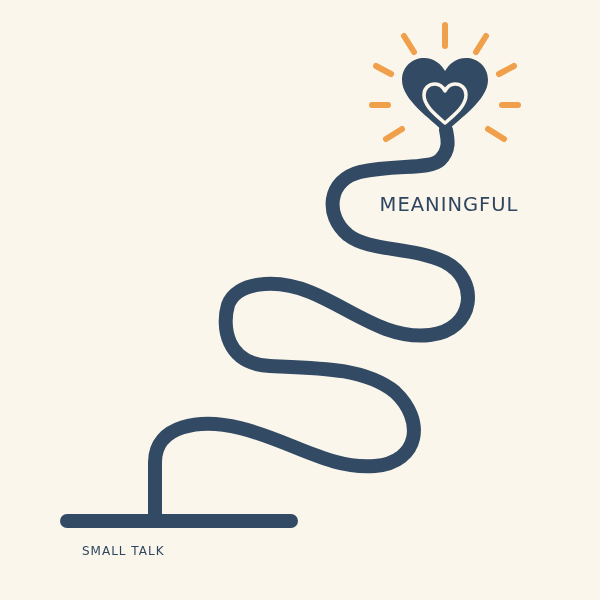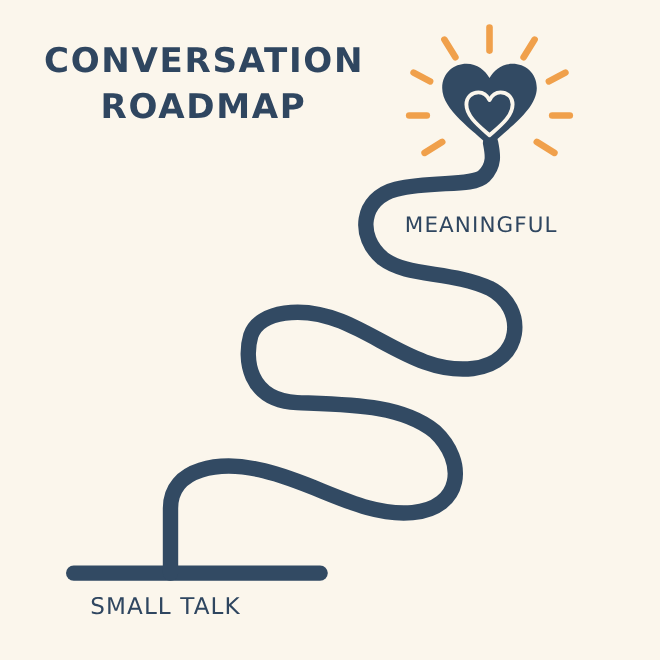--- a/index.html
+++ b/index.html
@@ -21,25 +21,26 @@
       letter-spacing: 1.5px;
     }
     .label {
       position: absolute;
       color: #2F4660;
       font-family: "DejaVu Sans", sans-serif;
       letter-spacing: 1px;
     }
     .label-end {
       left: 368px; top: 192px; width: 162px;
+      text-align: center;
       font-size: 19.5px; line-height: 26px;
     }
     .label-start {
       left: 82px; top: 538px;
-      font-size: 21px; line-height: 26px;
+      font-size: 12px; line-height: 26px;
     }
   </style>
 </head>
 <body>
 
 <div class="canvas">
   <svg width="600" height="600" viewBox="0 0 600 600" xmlns="http://www.w3.org/2000/svg">
 
     <line x1="67" y1="521" x2="291" y2="521" stroke="#324A63" stroke-width="14" stroke-linecap="round"></line>
 
@@ -80,23 +81,19 @@
 
     <path d="M 445 123
              C 436 115, 424 106, 424 95
              C 424 88, 429 84, 435 84
              C 440 84, 443 87, 445 91
              C 447 87, 450 84, 455 84
              C 461 84, 466 88, 466 95
              C 466 106, 454 115, 445 123 Z" fill="none" stroke="#FBF6EC" stroke-width="3.5" stroke-linejoin="round"></path>
   </svg>
 
-  <div class="title">
-    <div>CONVERSATION</div>
-    <div>ROADMAP</div>
-  </div>
 
   <div class="label label-end">
     <div>MEANINGFUL</div>
   </div>
 
   <div class="label label-start">SMALL TALK</div>
 </div>
 
 </body></html>

